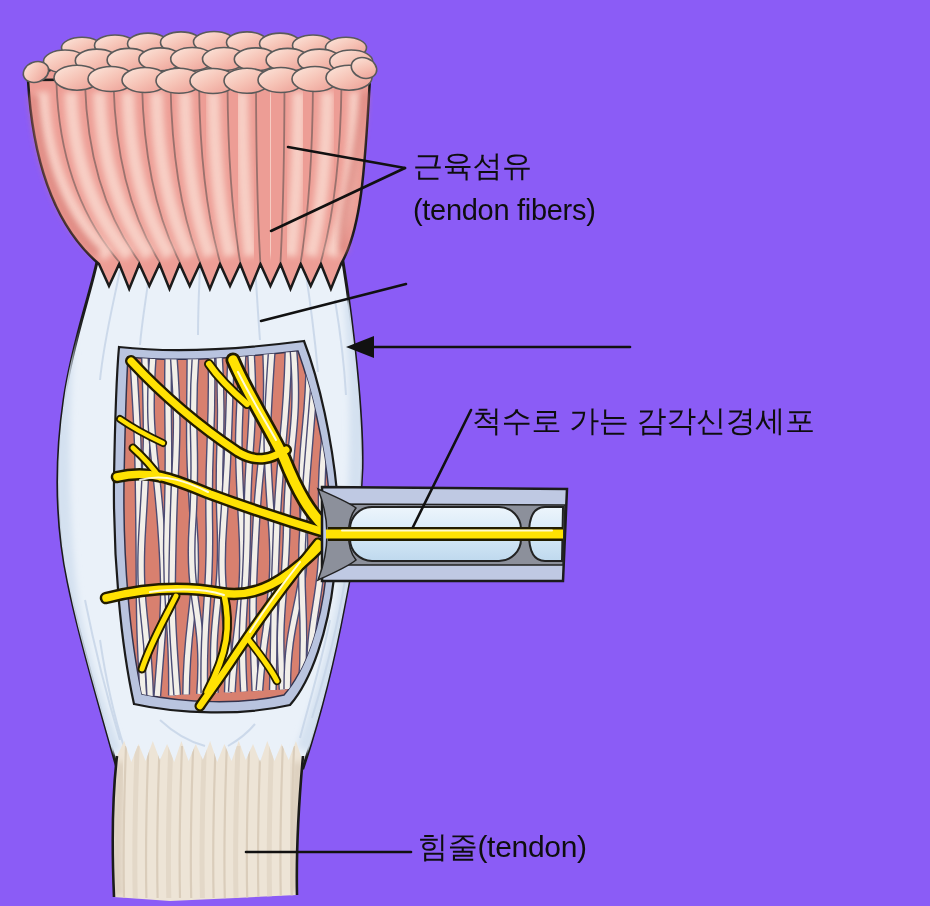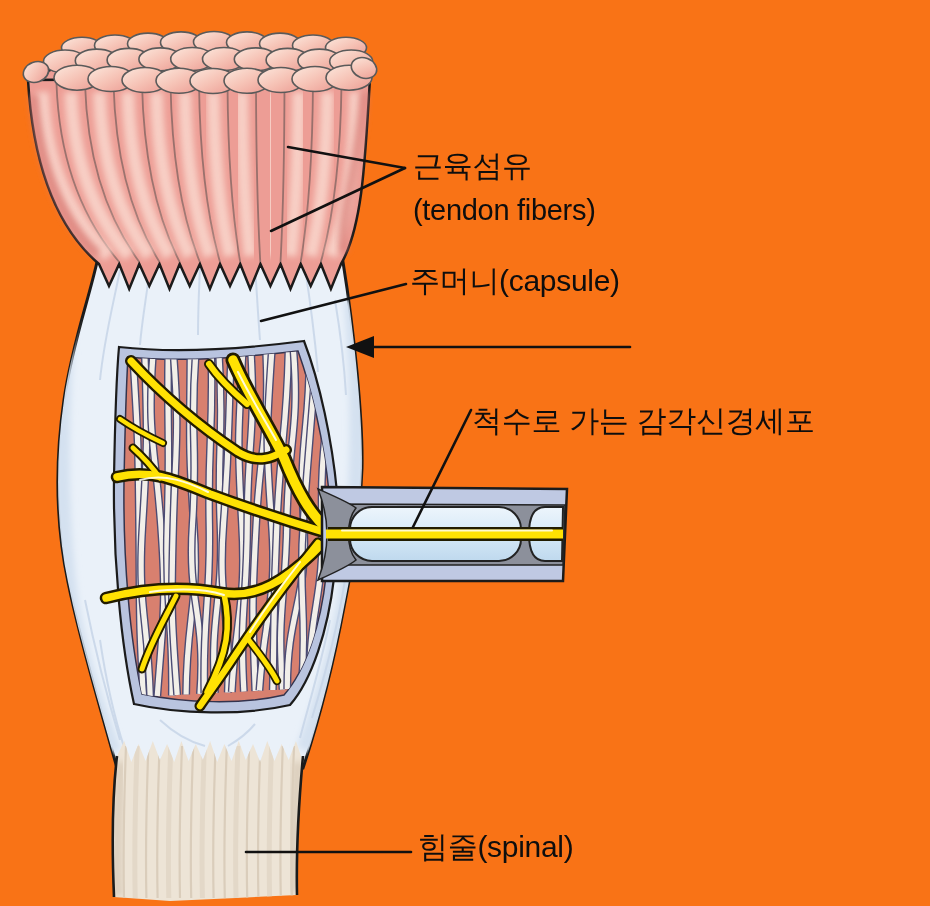--- a/index.html
+++ b/index.html
@@ -1,16 +1,16 @@
 <!DOCTYPE html>
 <html><head>
 <meta charset="utf-8">
 <style>
   html,body{margin:0;padding:0;background:#ffffff;}
-  #canvas{position:relative;width:930px;height:906px;background:#f97316;overflow:hidden;
+  #canvas{position:relative;width:930px;height:906px;background:#8b5cf6;overflow:hidden;
           font-family:"Liberation Sans","DejaVu Sans",sans-serif;}
   #fig{position:absolute;left:0;top:0;}
   .lbl{position:absolute;color:#0e0e0e;font-size:30px;line-height:44px;letter-spacing:-0.3px;white-space:nowrap;}
   .lbl .sub{font-size:29px;}
 </style>
 </head>
 <body>
 
 <div id="canvas">
 
@@ -227,26 +227,23 @@
         <line x1="411" y1="852" x2="246" y2="852" stroke="#111111" stroke-width="2.6" stroke-linecap="round"></line>
         <polygon points="346,347 374,336 374,358" fill="#111111"></polygon>
       </g>
   </svg>
 
   <div class="lbl" style="left:413px;top:144px;">
     <div>근육섬유</div>
     <div class="sub">(tendon fibers)</div>
   </div>
 
-  <div class="lbl" style="left:410px;top:259px;">
-    <div>주머니(capsule)</div>
-  </div>
 
 
   <div class="lbl" style="left:472px;top:399px;">
     <div>척수로 가는 감각신경세포</div>
   </div>
 
   <div class="lbl" style="left:418px;top:825px;">
-    <div>힘줄(spinal)</div>
+    <div>힘줄(tendon)</div>
   </div>
 
 </div>
 
 </body></html>

